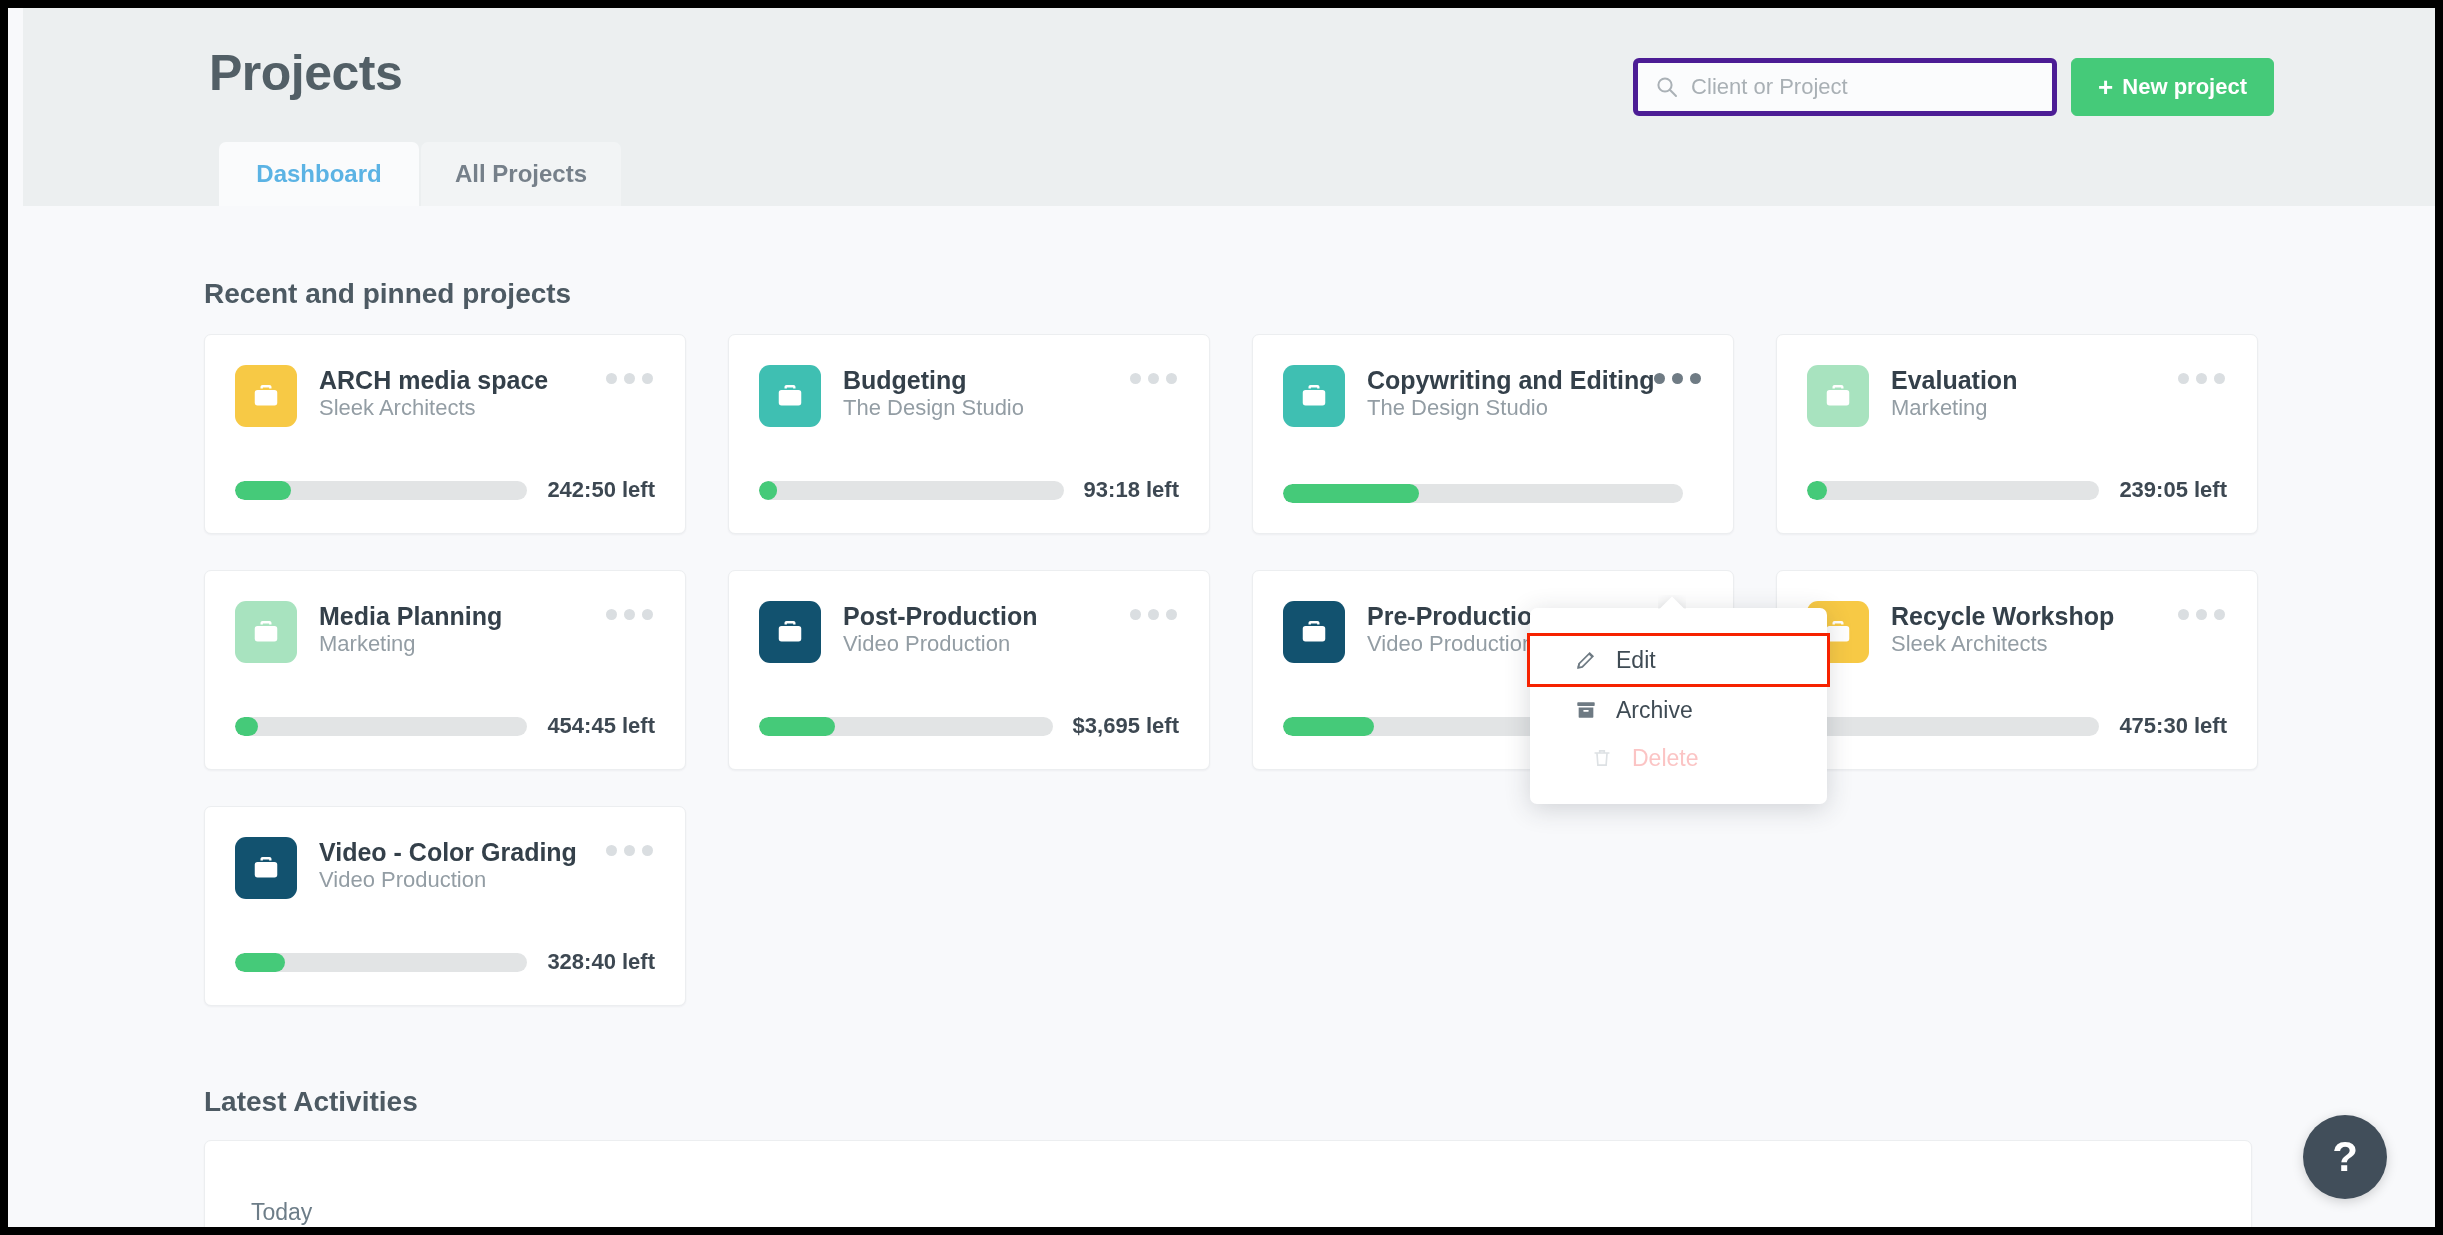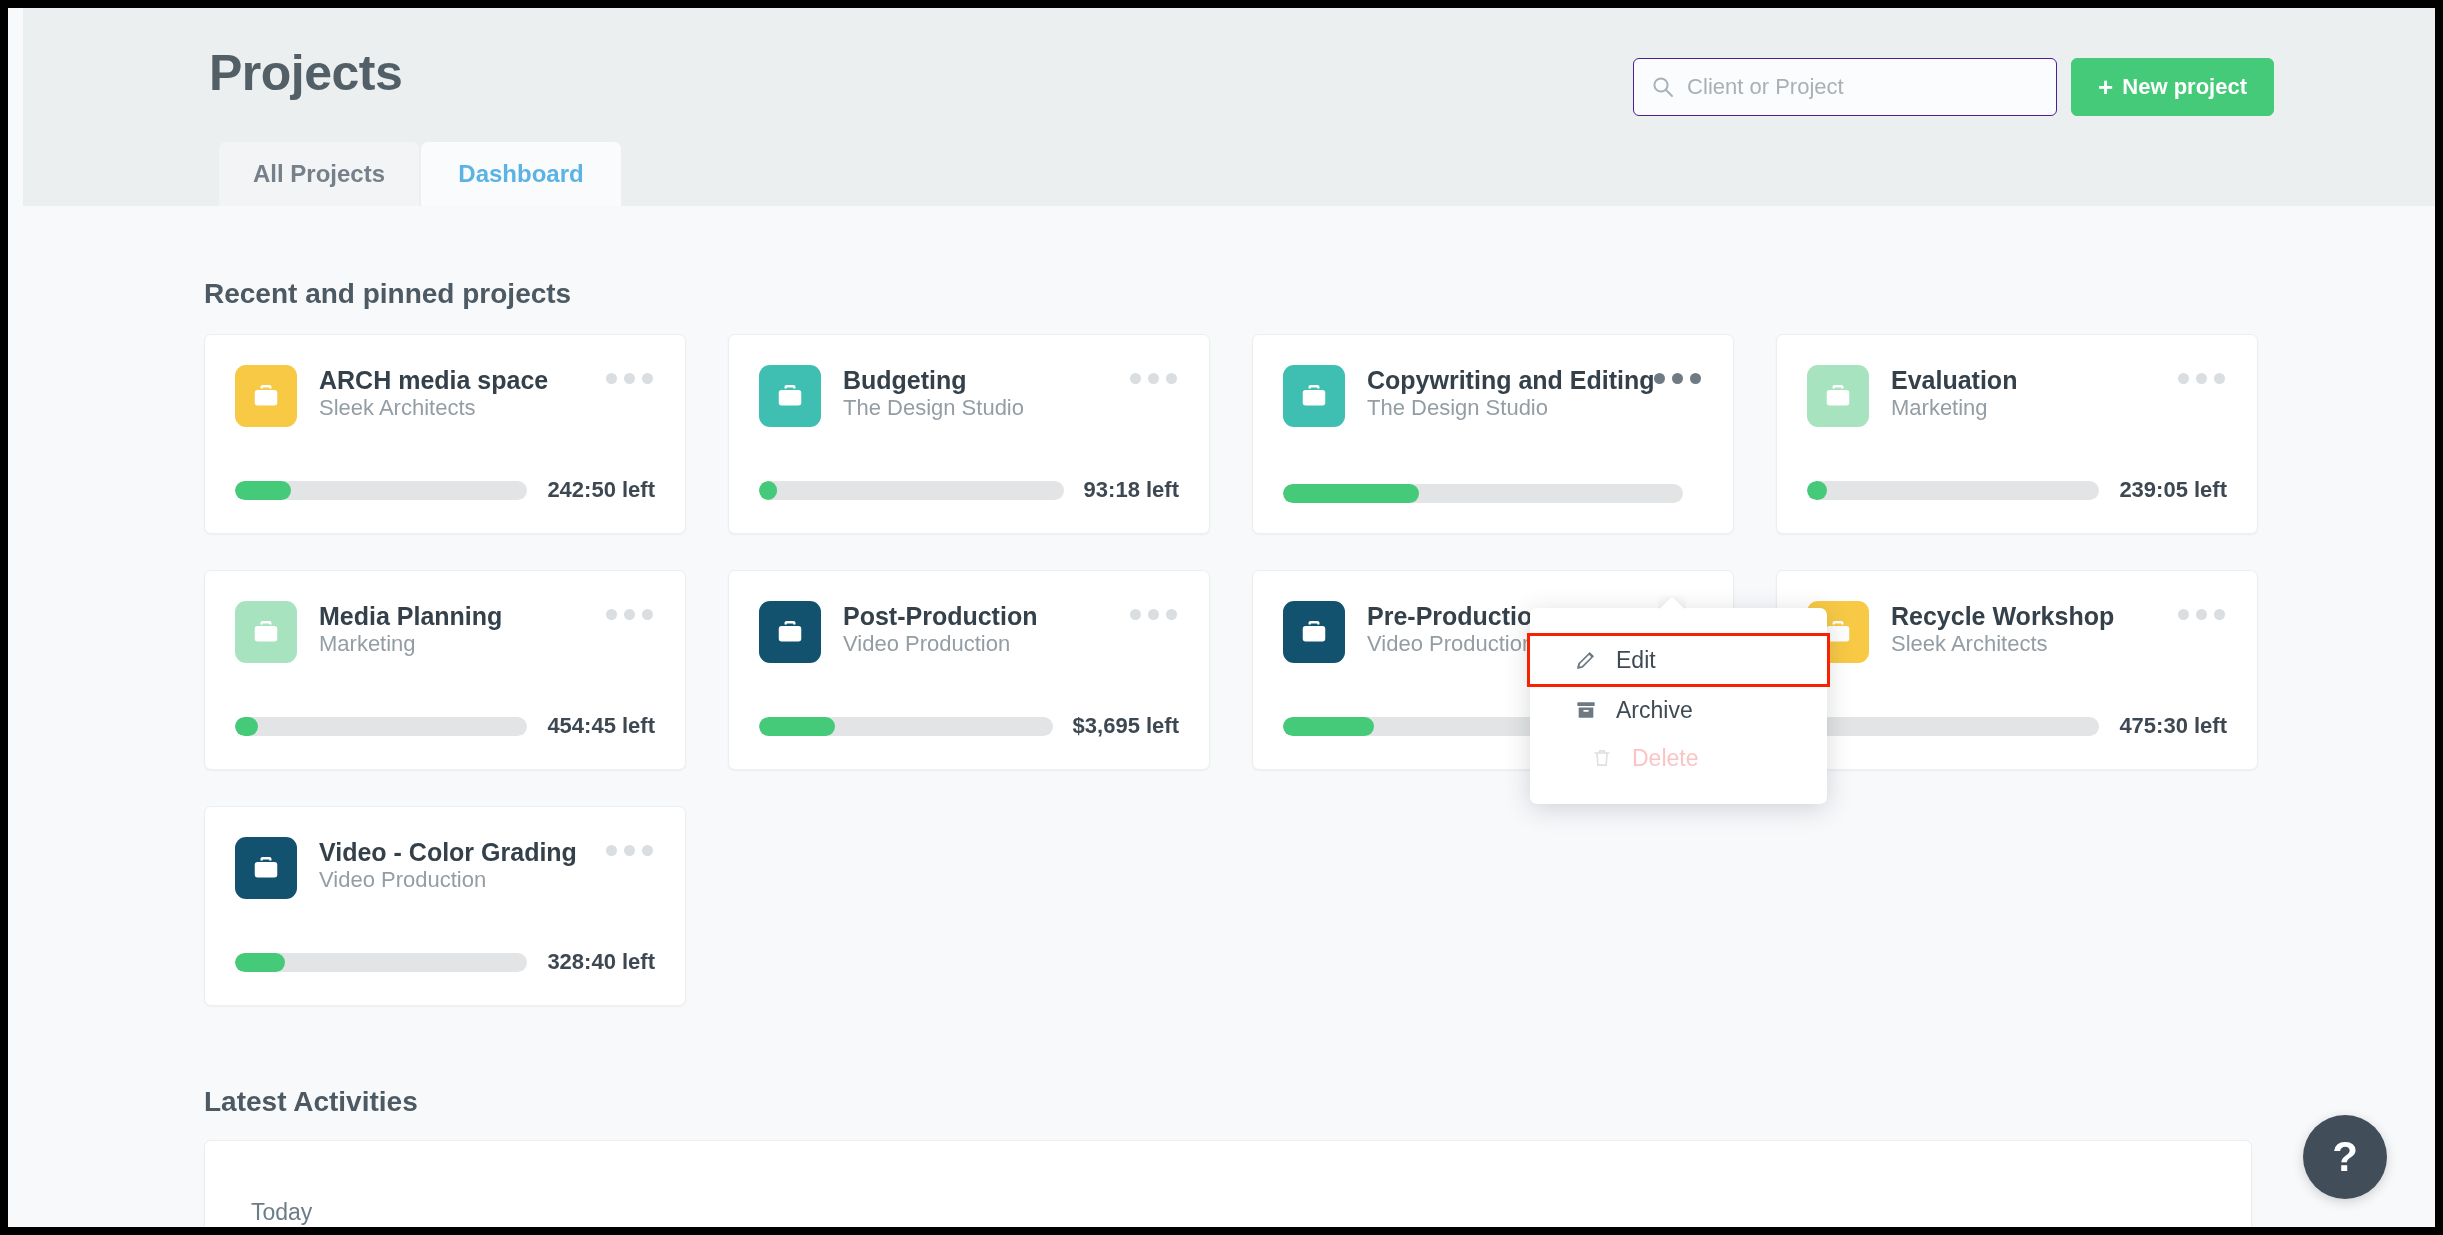--- a/index.html
+++ b/index.html
@@ -34,21 +34,21 @@
   .header-actions {
     position: absolute;
     right: 176px; top: 50px;
     display: flex;
     align-items: center;
     gap: 14px;
   }
   .search-box {
     width: 424px; height: 58px;
     background: #fbfcfd;
-    border: 1px solid #4c1d95;
+    border: 5px solid #4c1d95;
     border-radius: 6px;
     display: flex;
     align-items: center;
     padding: 0 18px;
     gap: 13px;
   }
   .search-box .si { flex: 0 0 auto; display:flex; }
   .search-input-text {
     font-size: 22px;
     color: #a9b0b5;
@@ -311,25 +311,25 @@
       </div>
 
 
       <div class="btn btn-new">
         <span class="plus-glyph">+</span>
         <span>New project</span>
       </div>
     </div>
 
     <div class="tabs">
+      <div class="tab active">
+        <span>Dashboard</span>
+      </div>
       <div class="tab inactive">
         <span>All Projects</span>
-      </div>
-      <div class="tab active">
-        <span>Dashboard</span>
       </div>
     </div>
   </div>
 
   <div class="main">
     <div class="section-title">Recent and pinned projects</div>
 
     <div class="cards-grid" id="cards-grid">
         <div class="card">
           <div class="card-top">

